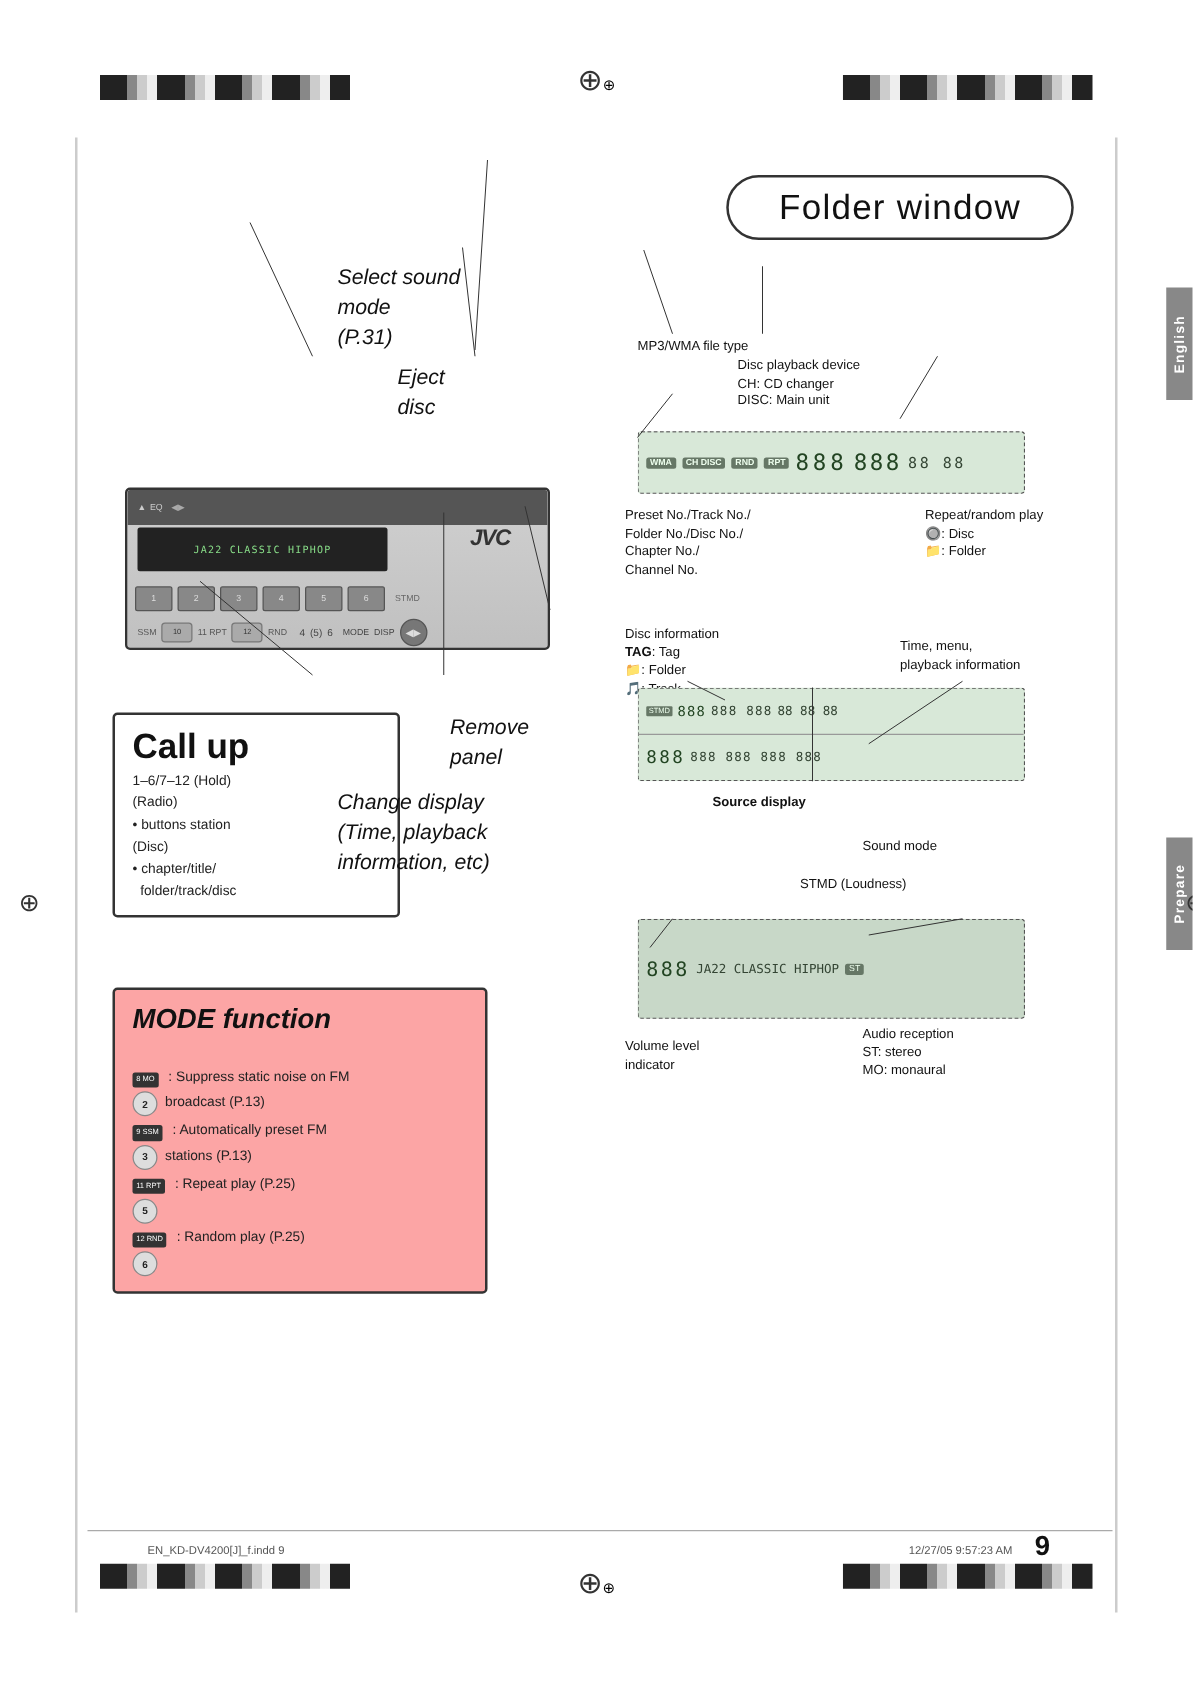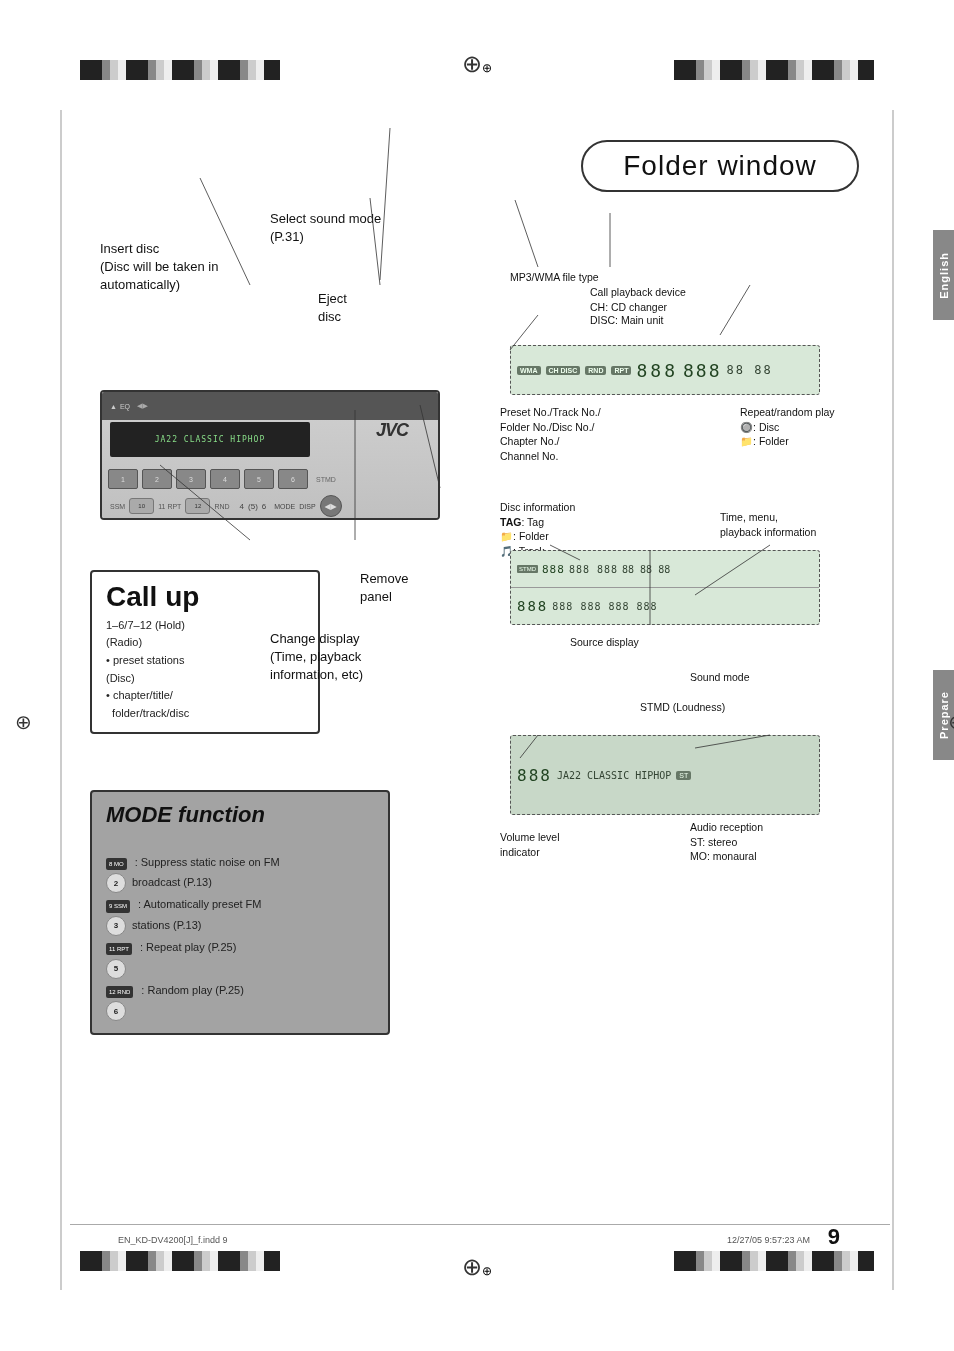--- a/index.html
+++ b/index.html
@@ -163,23 +163,24 @@
       position: absolute;
       top: 80px;
       right: 20px;
       width: 360px;
       height: 920px;
     }
 
     
     .annotation {
       position: absolute;
-      font-size: 13px;
+      font-size: 17px;
       line-height: 1.4;
       color: #111;
+      font-style: italic;
     }
 
     
     .device-unit {
       position: absolute;
       top: 180px;
       left: 30px;
       width: 340px;
       height: 130px;
       border: 2px solid #333;
@@ -295,21 +296,21 @@
     }
 
     
     .mode-box {
       position: absolute;
       top: 580px; left: 20px;
       width: 300px;
       border: 2px solid #333;
       border-radius: 4px;
       padding: 10px 14px;
-      background: #a3a3a3;
+      background: #fca5a5;
     }
     .mode-title {
       font-size: 22px;
       font-weight: 900;
       color: #111;
       font-style: italic;
     }
     .mode-body {
       font-size: 11px;
       color: #222;
@@ -424,23 +425,20 @@
   </div>
 
   <div class="side-tab-prepare">
     <span>Prepare</span>
   </div>
 
   <div class="left-section">
 
     <div class="annotation" style="top:0px; left:200px; width:140px;">
       Select sound mode<br>(P.31)
-    </div>
-    <div class="annotation" style="top:30px; left:30px; width:150px;">
-      Insert disc<br>(Disc will be taken in<br>automatically)
     </div>
     <div class="annotation" style="top:80px; left:200px; width:100px;padding-left:48px;">
       Eject disc
     </div>
 
     <div class="device-unit">
       <div class="device-face">
 
         <div class="device-top-strip">
           <span style="color:#ccc;font-size:7px;">▲</span>
@@ -490,21 +488,21 @@
           <div class="device-btn-round">◀▶</div>
         </div>
       </div>
     </div>
 
     <div class="callup-box">
       <div class="callup-title">Call up</div>
       <div class="callup-body">
         <span>1–6/7–12 (Hold)</span><br>
         <span>(Radio)</span><br>
-        <span>• preset stations</span><br>
+        <span>• buttons station</span><br>
         <span>(Disc)</span><br>
         <span>• chapter/title/<br>&nbsp;&nbsp;folder/track/disc</span>
       </div>
     </div>
 
     <div class="annotation" style="top:360px; left:290px; width:120px;">
       Remove<br>panel
     </div>
     <div class="annotation" style="top:420px; left:200px; width:150px;">
       Change display<br>(Time, playback<br>information, etc)
@@ -545,21 +543,21 @@
           <div class="mode-btn-inline">6</div>
         </div>
       </div>
     </div>
 
   </div>
 
   <div class="right-section">
 
     <div class="rann" style="top:80px; left:0px;">MP3/WMA file type</div>
-    <div class="rann" style="top:95px; left:80px;">Call playback device</div>
+    <div class="rann" style="top:95px; left:80px;">Disc playback device</div>
     <div class="rann" style="top:110px; left:80px;">CH: CD changer</div>
     <div class="rann" style="top:123px; left:80px;">DISC: Main unit</div>
 
     <div style="position:absolute; top:155px; left:0; width:310px; height:50px; border:1.5px dashed #555; border-radius:3px; background:#d8e8d8; overflow:hidden;">
       <div style="display:flex; align-items:center; height:100%; padding:0 6px; gap:5px;">
         <span style="background:#667766;color:#eeffee;font-size:7px;padding:1px 3px;border-radius:2px;font-weight:bold;">WMA</span>
         <span style="background:#667766;color:#eeffee;font-size:7px;padding:1px 3px;border-radius:2px;font-weight:bold;">CH DISC</span>
         <span style="background:#667766;color:#eeffee;font-size:7px;padding:1px 3px;border-radius:2px;font-weight:bold;">RND</span>
         <span style="background:#667766;color:#eeffee;font-size:7px;padding:1px 3px;border-radius:2px;font-weight:bold;">RPT</span>
         <span style="font-family:monospace;font-size:18px;color:#224422;letter-spacing:3px;">888</span>
@@ -596,21 +594,21 @@
           <span style="font-family:monospace;font-size:10px;color:#334433;letter-spacing:1px;">888 888</span>
           <span style="font-family:monospace;font-size:10px;color:#334433;">88 88 88</span>
         </div>
         <div style="flex:1; display:flex; align-items:center; padding:0 6px; gap:4px;">
           <span style="font-family:monospace;font-size:14px;color:#224422;letter-spacing:2px;">888</span>
           <span style="font-family:monospace;font-size:10px;color:#334433;letter-spacing:1px;">888 888 888 888</span>
         </div>
       </div>
     </div>
 
-    <div class="rann" style="top:445px; left:60px;">Source display</div>
+    <div class="rann" style="top:445px; left:60px;font-weight:bold;">Source display</div>
 
     <div class="rann" style="top:480px; left:180px;">Sound mode</div>
 
     <div class="rann" style="top:510px; left:130px;">STMD (Loudness)</div>
 
     <div style="position:absolute; top:545px; left:0; width:310px; height:80px; border:1.5px dashed #555; border-radius:3px; background:#c8d8c8; overflow:hidden;">
       <div style="display:flex; align-items:center; height:100%; padding:0 6px; gap:5px;">
         <span style="font-family:monospace;font-size:16px;color:#224422;letter-spacing:2px;">888</span>
         <span style="font-family:monospace;font-size:10px;color:#334433;">JA22 CLASSIC HIPHOP</span>
         <span style="background:#667766;color:#eeffee;font-size:7px;padding:1px 3px;border-radius:2px;">ST</span>

